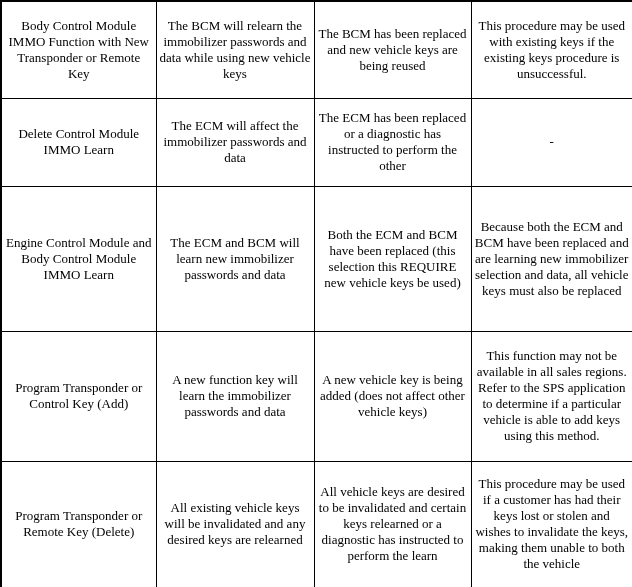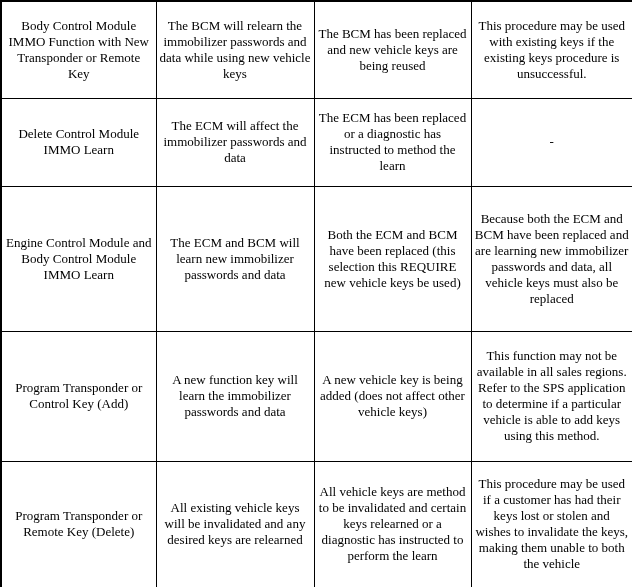--- a/index.html
+++ b/index.html
@@ -52,35 +52,35 @@
   <tbody>
     <tr class="r0">
       <td>Body Control Module IMMO Function with New Transponder or Remote Key</td>
       <td>The BCM will relearn the immobilizer passwords and data while using new vehicle keys</td>
       <td>The BCM has been replaced and new vehicle keys are being reused</td>
       <td>This procedure may be used with existing keys if the existing keys procedure is unsuccessful.</td>
     </tr>
     <tr class="r1">
       <td>Delete Control Module IMMO Learn</td>
       <td>The ECM will affect the immobilizer passwords and data</td>
-      <td>The ECM has been replaced or a diagnostic has instructed to method the learn</td>
+      <td>The ECM has been replaced or a diagnostic has instructed to perform the other</td>
       <td>-</td>
     </tr>
     <tr class="r2">
       <td>Engine Control Module and Body Control Module IMMO Learn</td>
       <td>The ECM and BCM will learn new immobilizer passwords and data</td>
       <td>Both the ECM and BCM have been replaced (this selection this REQUIRE new vehicle keys be used)</td>
-      <td>Because both the ECM and BCM have been replaced and are learning new immobilizer passwords and data, all vehicle keys must also be replaced</td>
+      <td>Because both the ECM and BCM have been replaced and are learning new immobilizer selection and data, all vehicle keys must also be replaced</td>
     </tr>
     <tr class="r3">
       <td>Program Transponder or Control Key (Add)</td>
       <td>A new function key will learn the immobilizer passwords and data</td>
       <td>A new vehicle key is being added (does not affect other vehicle keys)</td>
       <td>This function may not be available in all sales regions. Refer to the SPS application to determine if a particular vehicle is able to add keys using this method.</td>
     </tr>
     <tr class="r4">
       <td>Program Transponder or Remote Key (Delete)</td>
       <td>All existing vehicle keys will be invalidated and any desired keys are relearned</td>
-      <td>All vehicle keys are method to be invalidated and certain keys relearned or a diagnostic has instructed to perform the learn</td>
+      <td>All vehicle keys are desired to be invalidated and certain keys relearned or a diagnostic has instructed to perform the learn</td>
       <td>This procedure may be used if a customer has had their keys lost or stolen and wishes to invalidate the keys, making them unable to both the vehicle</td>
     </tr>
   </tbody>
 </table>
 
 </body></html>

